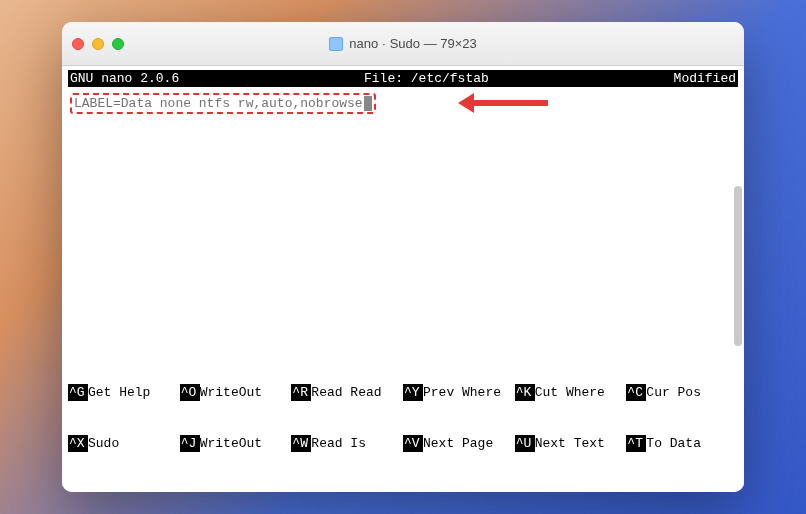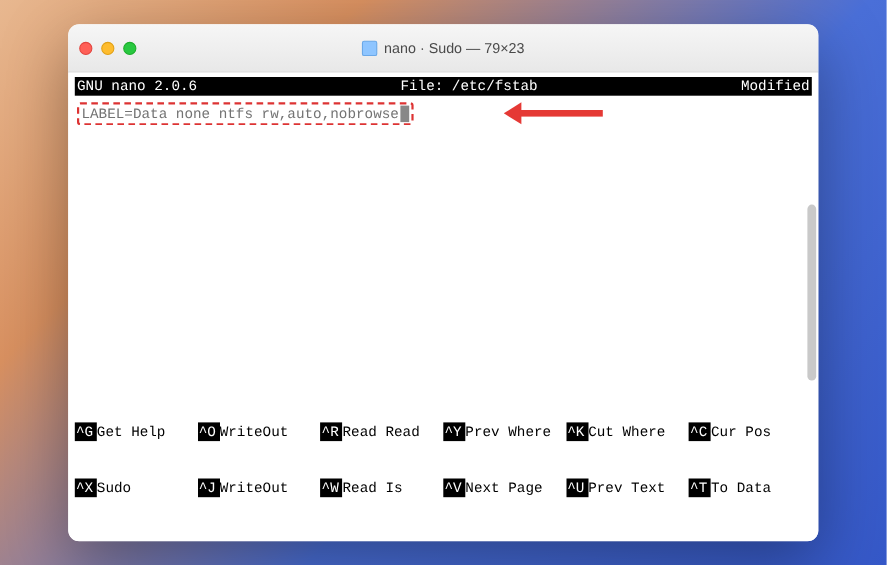--- a/index.html
+++ b/index.html
@@ -218,21 +218,21 @@
         <span class="sc-item">
           <span class="sc-key">^W</span>
           <span class="sc-label">Read Is</span>
         </span>
         <span class="sc-item">
           <span class="sc-key">^V</span>
           <span class="sc-label">Next Page</span>
         </span>
         <span class="sc-item">
           <span class="sc-key">^U</span>
-          <span class="sc-label">Prev Text</span>
+          <span class="sc-label">Next Text</span>
         </span>
         <span class="sc-item">
           <span class="sc-key">^T</span>
           <span class="sc-label">To Data</span>
         </span>
       </div>
     </div>
 
     <div class="scrollbar"></div>
   </div>

